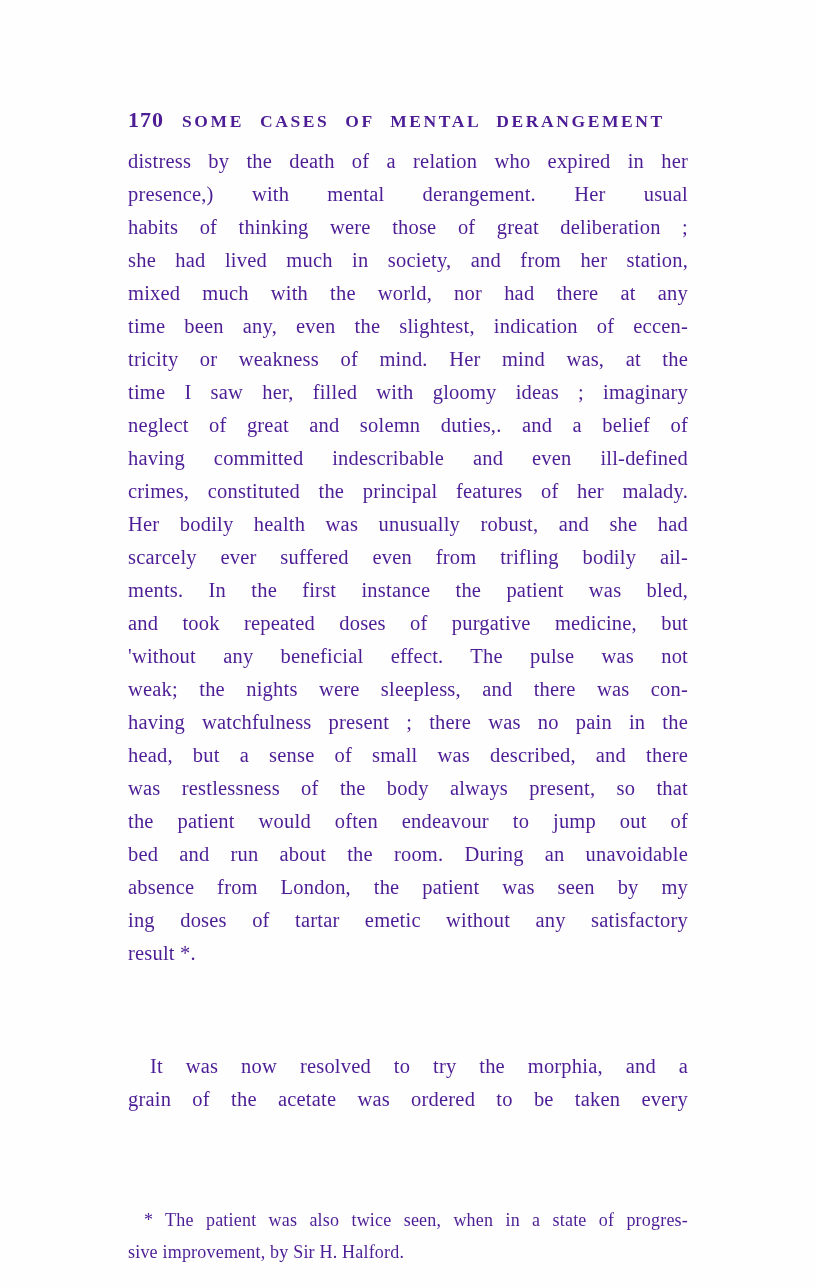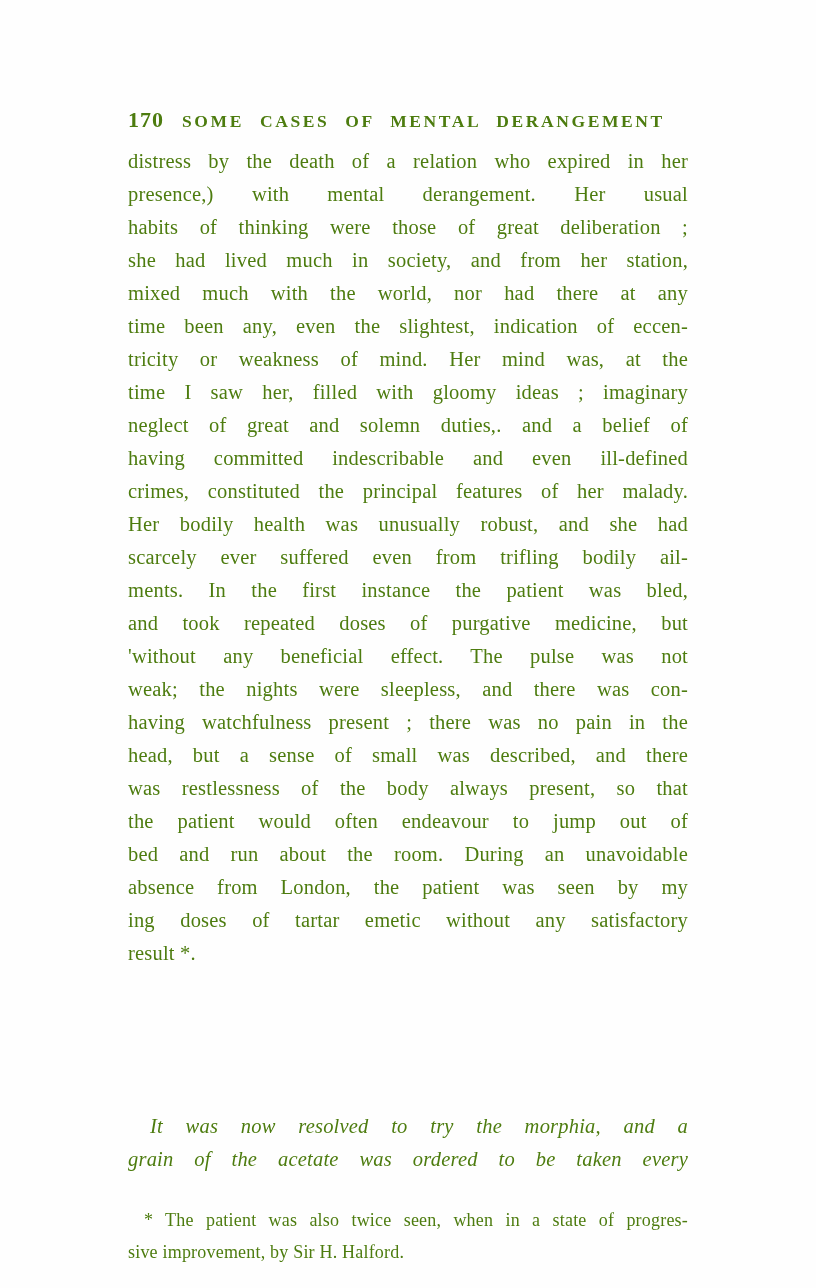--- a/index.html
+++ b/index.html
@@ -7,21 +7,21 @@
     padding: 0;
     background: #ffffff;
   }
   .page {
     position: relative;
     width: 816px;
     height: 1288px;
     background: #fefefe;
     overflow: hidden;
     font-family: "Liberation Serif", "DejaVu Serif", serif;
-    color: #4d7c0f;
+    color: #4c1d95;
   }
   .header {
     position: absolute;
     left: 128px;
     top: 107px;
     width: 560px;
     display: flex;
     align-items: baseline;
     gap: 18px;
     white-space: nowrap;
@@ -36,21 +36,21 @@
     font-weight: bold;
     letter-spacing: 2.6px;
     word-spacing: 9px;
   }
   .textblock {
     position: absolute;
     left: 128px;
     width: 560px;
   }
   .para1   { top: 145px; }
-  .para2   { top: 1110px; font-style: italic; }
+  .para2   { top: 1050px; }
   .footnote{ top: 1156px; margin-top: 48px; }
 
   .line {
     font-size: 20.5px;
     line-height: 33px;
     text-align: justify;
     text-align-last: justify;
     letter-spacing: 0.2px;
   }
   

